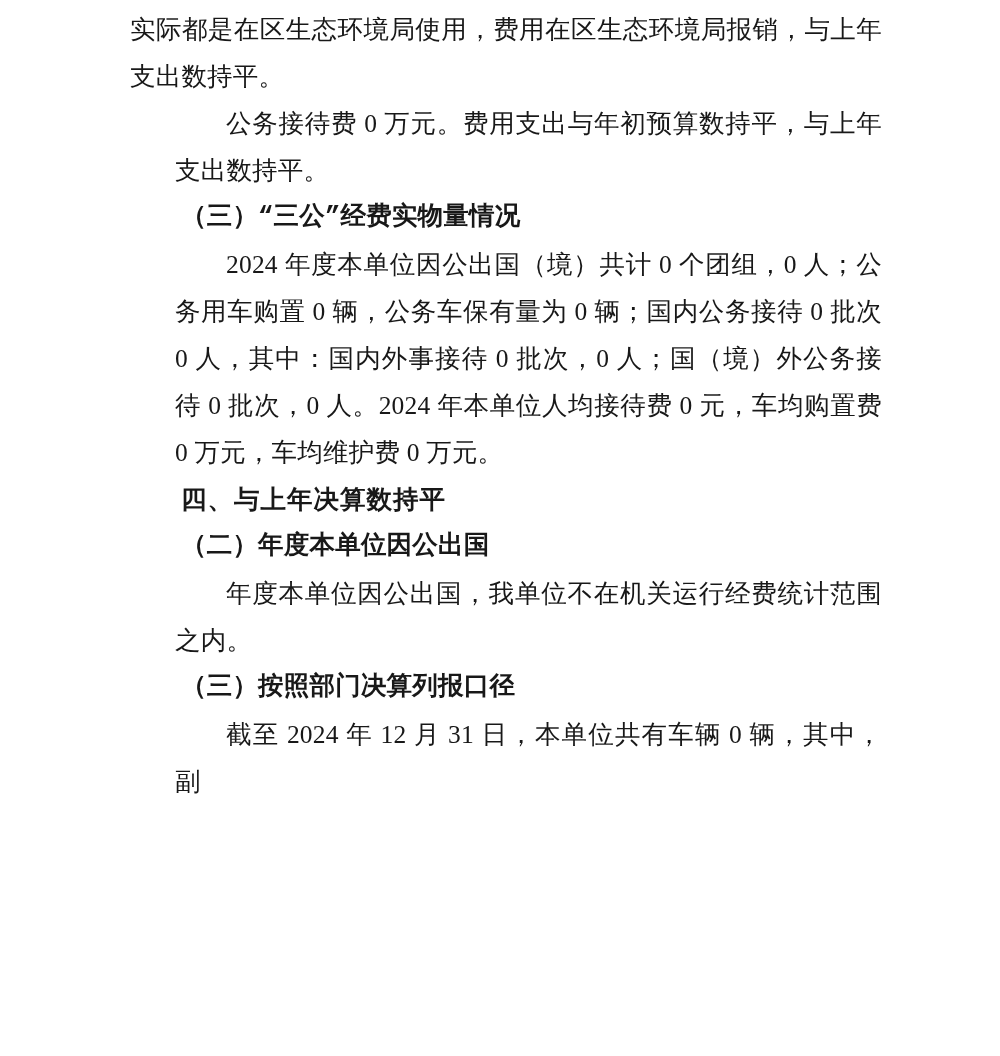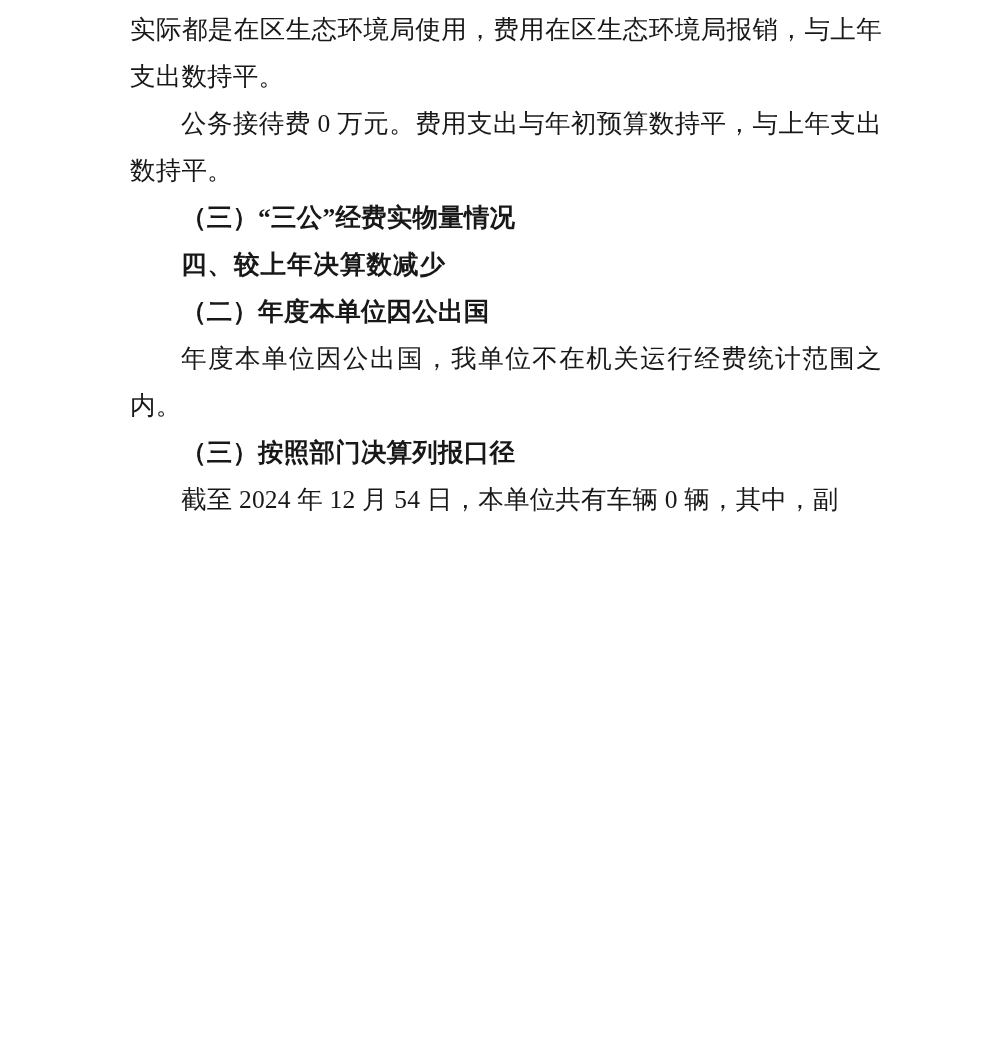--- a/index.html
+++ b/index.html
@@ -28,50 +28,53 @@
     margin: 0;
     font-size: 25.5px;
     line-height: 47px;
     text-align: justify;
     text-justify: inter-ideograph;
     letter-spacing: 0.2px;
     color: #181818;
   }
   p.indent {
     text-indent: 51px;
+    margin-left: 45px;
   }
   p.heading {
     font-weight: bold;
     text-indent: 51px;
     letter-spacing: 1px;
   }
   p.sub-heading {
     text-indent: 51px;
     font-weight: bold;
+    font-family: Liberation Mono, monospace;
   }
 </style>
 </head>
 <body>
 
 <div class="page">
   <div class="doc-body">
 
     <p class="plain">实际都是在区生态环境局使用，费用在区生态环境局报销，与上年支出数持平。</p>
 
     <p class="indent">公务接待费 0 万元。费用支出与年初预算数持平，与上年支出数持平。</p>
 
     <p class="sub-heading">（三）“三公”经费实物量情况</p>
 
+    <p class="indent">2024 年度本单位因公出国（境）共计 0 个团组，0 人；公务用车购置 0 辆，公务车保有量为 0 辆；国内公务接待 0 批次 0 人，其中：国内外事接待 0 批次，0 人；国（境）外公务接待 0 批次，0 人。2024 年本单位人均接待费 0 元，车均购置费 0 万元，车均维护费 0 万元。</p>
 
-    <p class="heading">四、较上年决算数减少</p>
+    <p class="heading">四、与上年决算数持平</p>
 
 
 
     <p class="sub-heading">（二）年度本单位因公出国</p>
 
     <p class="indent">年度本单位因公出国，我单位不在机关运行经费统计范围之内。</p>
 
     <p class="sub-heading">（三）按照部门决算列报口径</p>
 
-    <p class="indent">截至 2024 年 12 月 54 日，本单位共有车辆 0 辆，其中，副</p>
+    <p class="indent">截至 2024 年 12 月 31 日，本单位共有车辆 0 辆，其中，副</p>
 
   </div>
 </div>
 
 </body></html>

